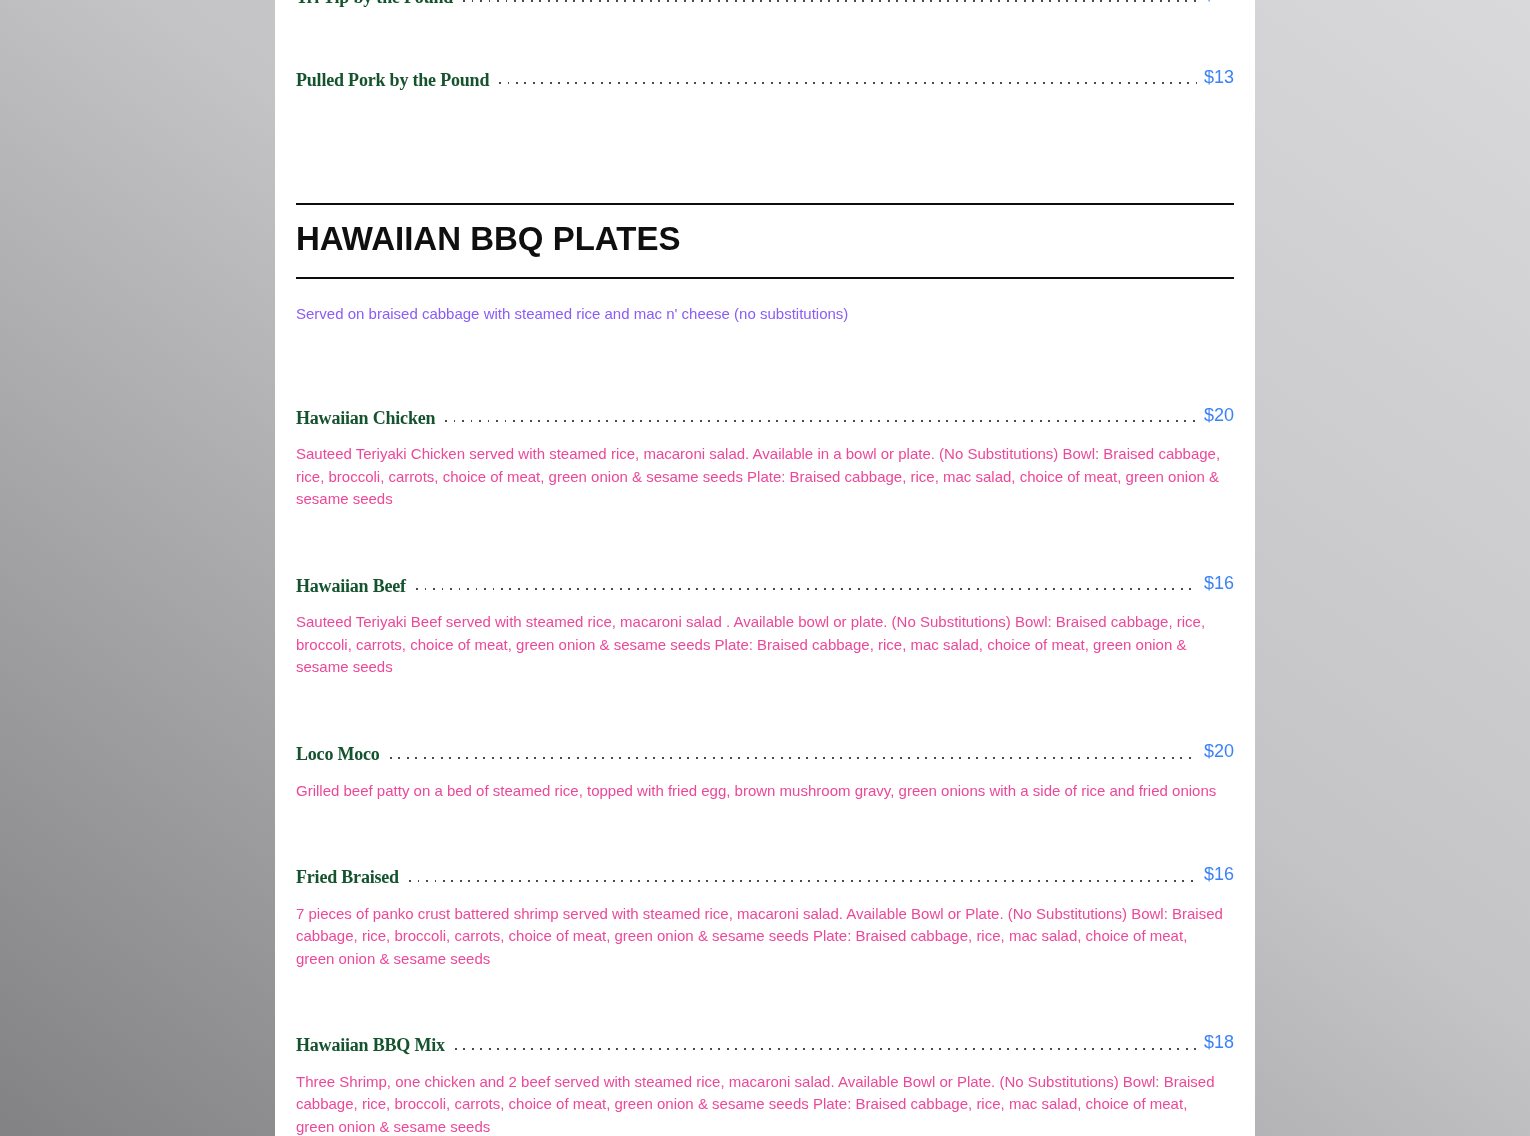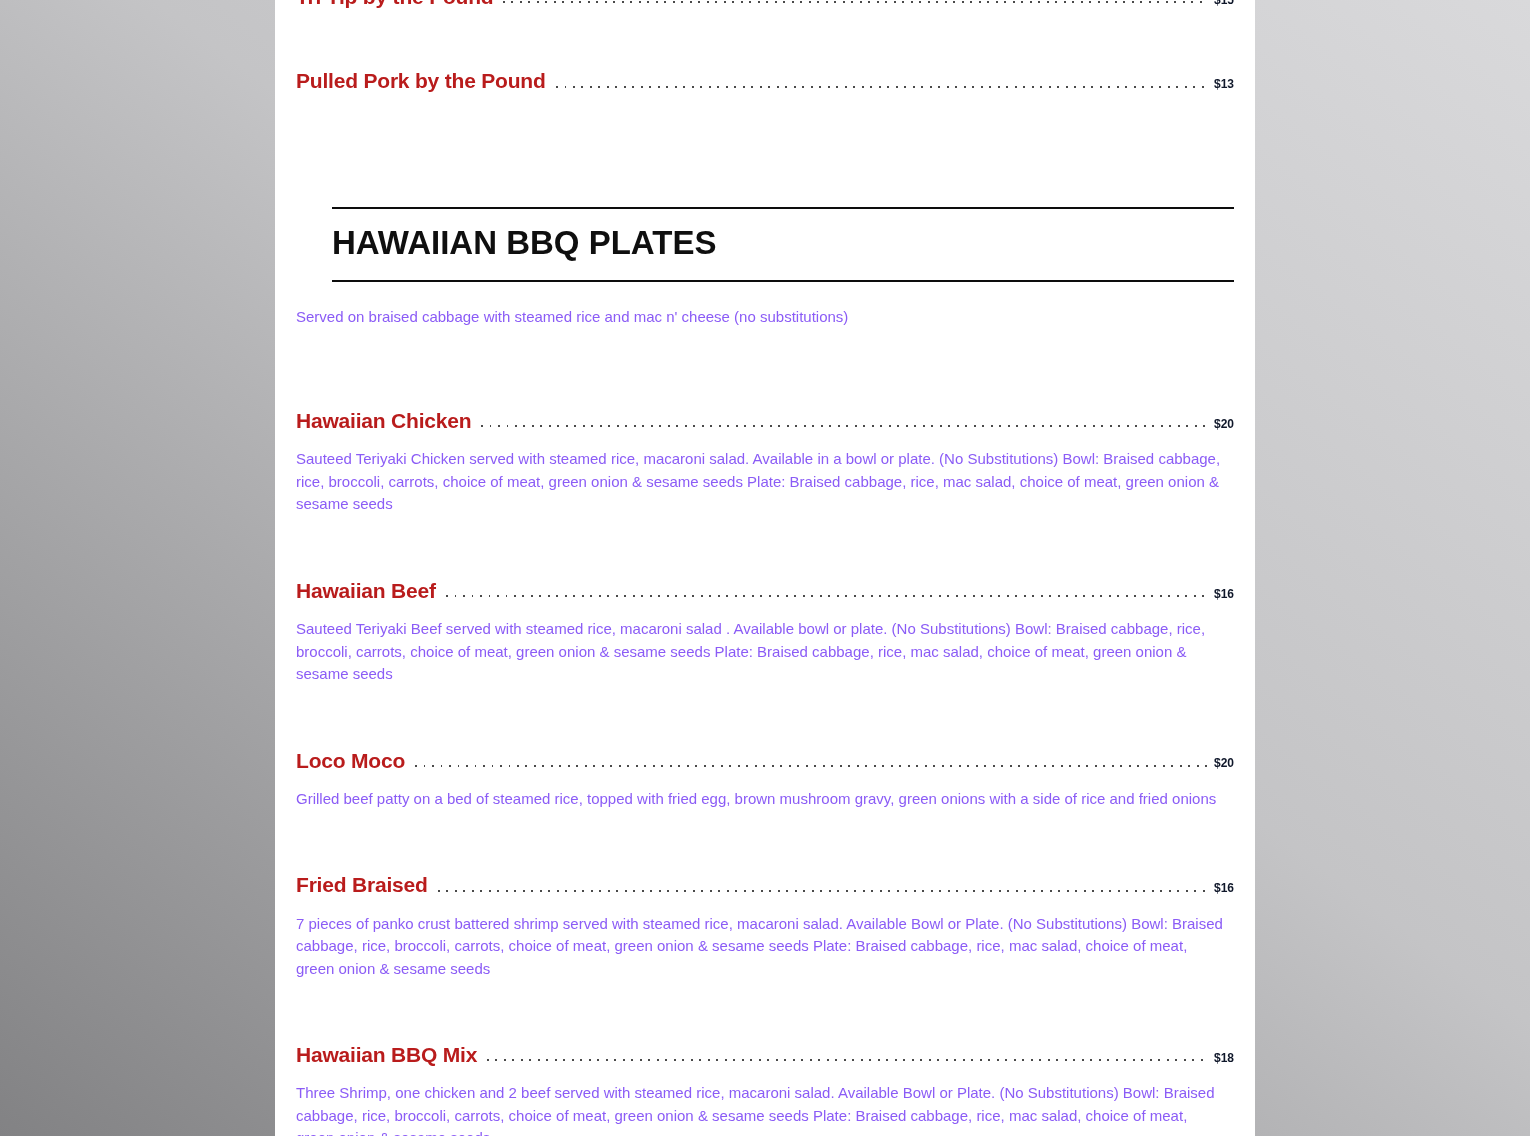--- a/index.html
+++ b/index.html
@@ -28,57 +28,57 @@
   }
   .inner {
     padding: 0 21px;
   }
   
   .item-row {
     display: flex;
     align-items: flex-end;
   }
   .item-name {
-    font-size: 21px;
+    font-size: 18px;
     font-weight: 700;
     letter-spacing: -0.2px;
-    color: #b91c1c;
+    color: #14532d;
     white-space: nowrap;
     line-height: 1.25;
+    font-family: Liberation Serif, serif;
   }
   .leader {
     flex: 1;
     height: 2px;
     margin: 0 7px 7px 10px;
     background: repeating-linear-gradient(90deg, #4a4a4a 0 1.8px, transparent 1.8px 8.5px);
   }
   .item-price {
-    font-size: 12px;
-    font-weight: 700;
-    color: #0f172a;
+    font-size: 18px;
+    font-weight: 400;
+    color: #3b82f6;
     white-space: nowrap;
     padding-bottom: 3px;
     line-height: 1.2;
   }
   .item-desc {
     margin: 14px 0 0;
     font-size: 15px;
     line-height: 22.5px;
-    color: #8b5cf6;
+    color: #ec4899;
     max-width: 930px;
   }
   
   .prev-items .menu-item.cut-top { margin-top: -16px; }
   .prev-items .menu-item + .menu-item { margin-top: 58px; }
   .section-header {
     margin-top: 112px;
     border-top: 2px solid #0d0d0d;
     border-bottom: 2px solid #0d0d0d;
     padding: 14px 0 18px;
-    margin-left: 36px;
   }
   .section-title {
     margin: 0;
     font-size: 33px;
     font-weight: 700;
     letter-spacing: 0;
     color: #0f0f0f;
     line-height: 1.2;
   }
   .section-subtitle {

